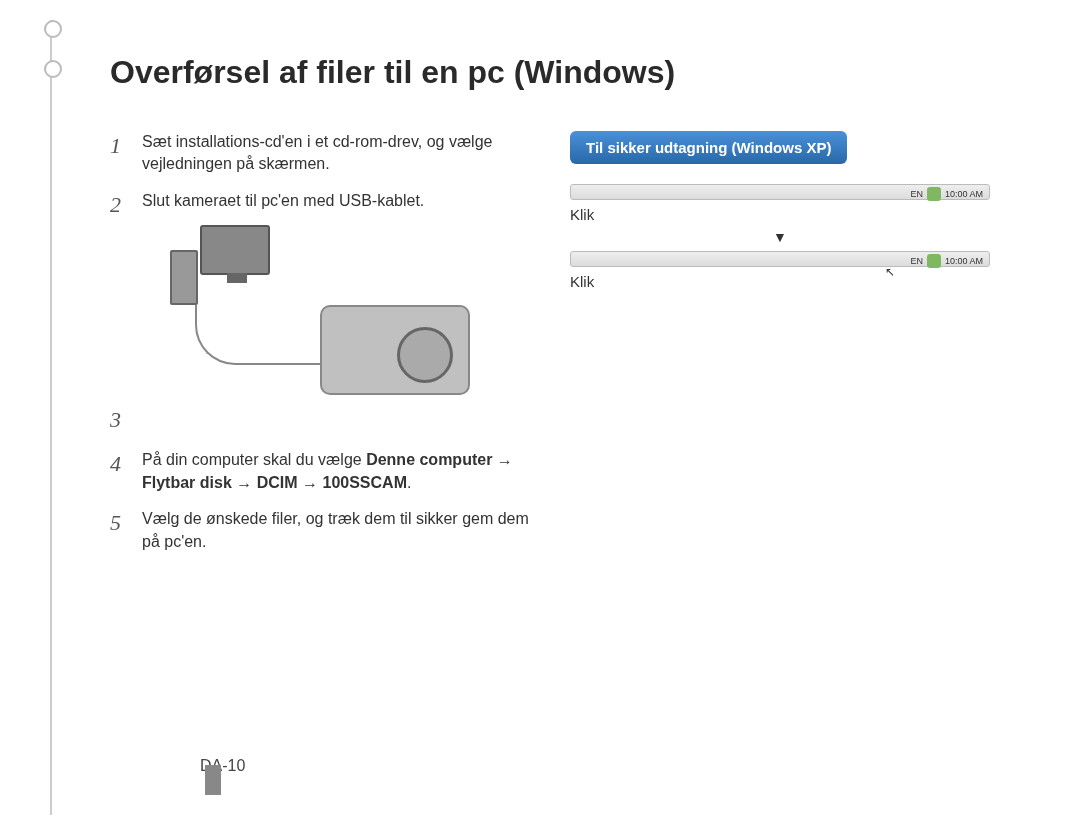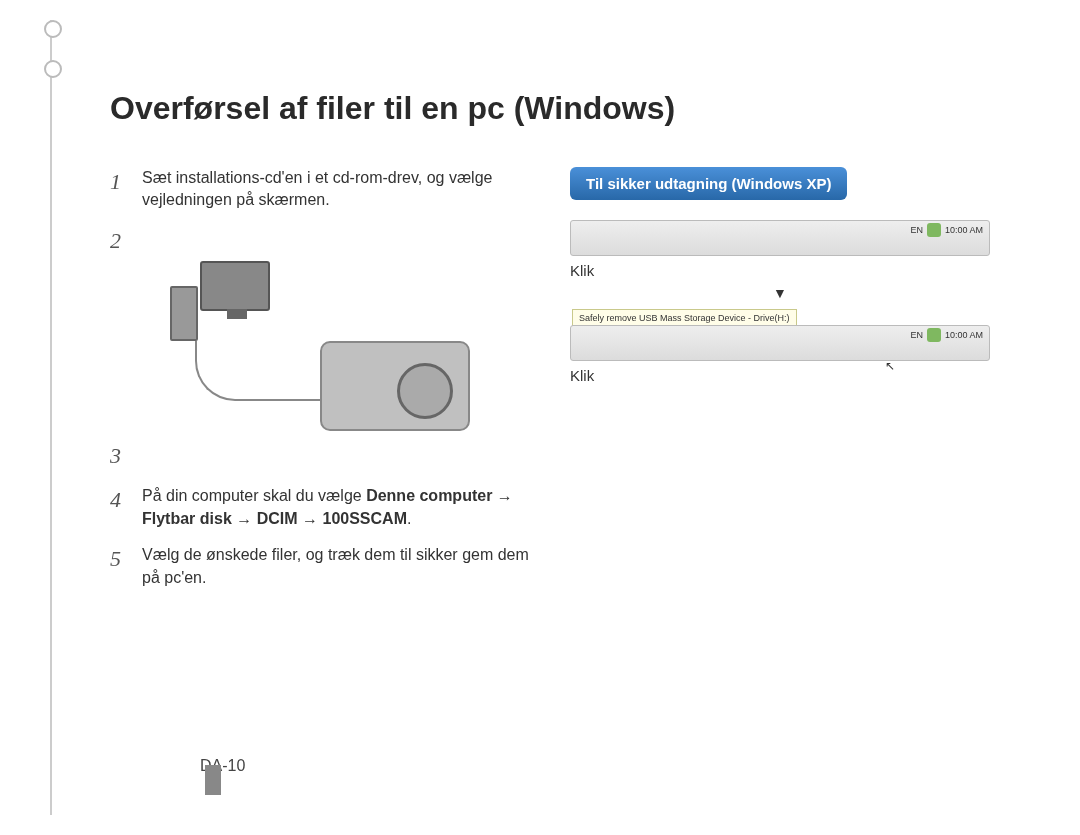--- a/index.html
+++ b/index.html
@@ -1,37 +1,37 @@
 <!DOCTYPE html>
 <html><head>
 <meta charset="utf-8">
 <style>
   *{box-sizing:border-box;margin:0;padding:0}
   body{width:1080px;height:835px;background:#fff;font-family:Arial,Helvetica,sans-serif;color:#333;position:relative}
-  .page{padding:90px 90px 0 110px;position:relative;height:100%}
+  .page{padding:54px 90px 0 110px;position:relative;height:100%}
   .binding{position:absolute;left:50px;top:20px;bottom:20px;width:2px;background:#ccc}
   .binding::before,.binding::after{content:"";position:absolute;left:-6px;width:14px;height:14px;border:2px solid #bbb;border-radius:50%;background:#fff}
   .binding::before{top:0}
   .binding::after{top:40px}
   h1{font-size:32px;font-weight:bold;color:#2a2a2a;margin-bottom:40px}
   .columns{display:flex;gap:40px}
   .left{flex:1;max-width:430px}
   .right{flex:1;max-width:430px}
   .step{display:flex;gap:12px;margin-bottom:14px;font-size:16px;line-height:1.4}
   .step-num{font-family:Georgia,serif;font-style:italic;font-size:22px;color:#555;min-width:20px}
   .step-text b{font-weight:bold}
   .illus{margin:10px 0 20px 30px;position:relative;height:150px}
   .monitor{position:absolute;left:60px;top:-10px;width:70px;height:50px;background:#888;border:2px solid #555;border-radius:3px}
   .monitor::after{content:"";position:absolute;bottom:-10px;left:25px;width:20px;height:10px;background:#666}
   .tower{position:absolute;left:30px;top:15px;width:28px;height:55px;background:#999;border:2px solid #666;border-radius:2px}
   .cable{position:absolute;left:55px;top:70px;width:130px;height:60px;border:2px solid #888;border-top:none;border-right:none;border-radius:0 0 0 40px}
   .camera{position:absolute;left:180px;top:70px;width:150px;height:90px;background:#c0c0c0;border:2px solid #888;border-radius:10px}
   .camera::after{content:"";position:absolute;right:15px;top:20px;width:50px;height:50px;border:3px solid #666;border-radius:50%;background:#aaa}
   .side-label{background:linear-gradient(#4a90d9,#2868a8);color:#fff;font-size:15px;padding:8px 16px;border-radius:6px;margin-bottom:20px;display:inline-block;font-weight:bold}
-  .taskbar{background:linear-gradient(#eee,#dcdcdc);border:1px solid #bbb;height:36px;border-radius:3px;position:relative;margin-bottom:6px}
+  .taskbar{background:linear-gradient(#eee,#dcdcdc);border:1px solid #bbb;height:16px;border-radius:3px;position:relative;margin-bottom:6px}
   .tb-right{position:absolute;right:6px;top:2px;font-size:9px;color:#333;display:flex;align-items:center;gap:4px}
   .tb-icon{width:14px;height:14px;background:#7fb860;border-radius:3px;display:inline-block}
   .click-label{font-size:15px;margin-bottom:6px}
   .arrow-down{text-align:center;font-size:14px;margin-bottom:6px}
   .balloon{background:#fffde8;border:1px solid #c9c98b;font-size:9px;padding:3px 6px;display:inline-block;margin-bottom:-2px;margin-left:2px}
   .pointer{position:absolute;right:95px;margin-top:-8px;font-size:12px}
   .page-num{position:absolute;bottom:60px;left:200px;font-size:16px;color:#444}
   .page-tab{position:absolute;bottom:40px;left:205px;width:16px;height:30px;background:#888}
 </style>
 </head>
@@ -45,20 +45,21 @@
 
   <div class="columns">
 
     <div class="left">
       <div class="step">
         <div class="step-num">1</div>
         <div class="step-text">Sæt installations-cd'en i et cd-rom-drev, og vælge vejledningen på skærmen.</div>
       </div>
       <div class="step">
         <div class="step-num">2</div>
+        <div class="step-text">Slut kameraet til pc'en med USB-kablet.</div>
       </div>
 
       <div class="illus">
         <div class="tower"></div>
         <div class="monitor"></div>
         <div class="cable"></div>
         <div class="camera"></div>
       </div>
 
       <div class="step">
@@ -83,21 +84,20 @@
         <div class="tb-right">
           <span>EN</span>
           <span class="tb-icon"></span>
           <span>10:00 AM</span>
         </div>
       </div>
       <div class="click-label">Klik</div>
       <div class="arrow-down">▼</div>
 
       <div style="position:relative">
-        <div class="balloon">Safely remove USB Mass Storage Device - Drive(H:)</div>
         <div class="taskbar" style="margin-top:0">
           <div class="tb-right">
             <span>EN</span>
             <span class="tb-icon"></span>
             <span>10:00 AM</span>
           </div>
         </div>
         <span class="pointer">↖</span>
       </div>
       <div class="click-label" style="margin-top:6px">Klik</div>

